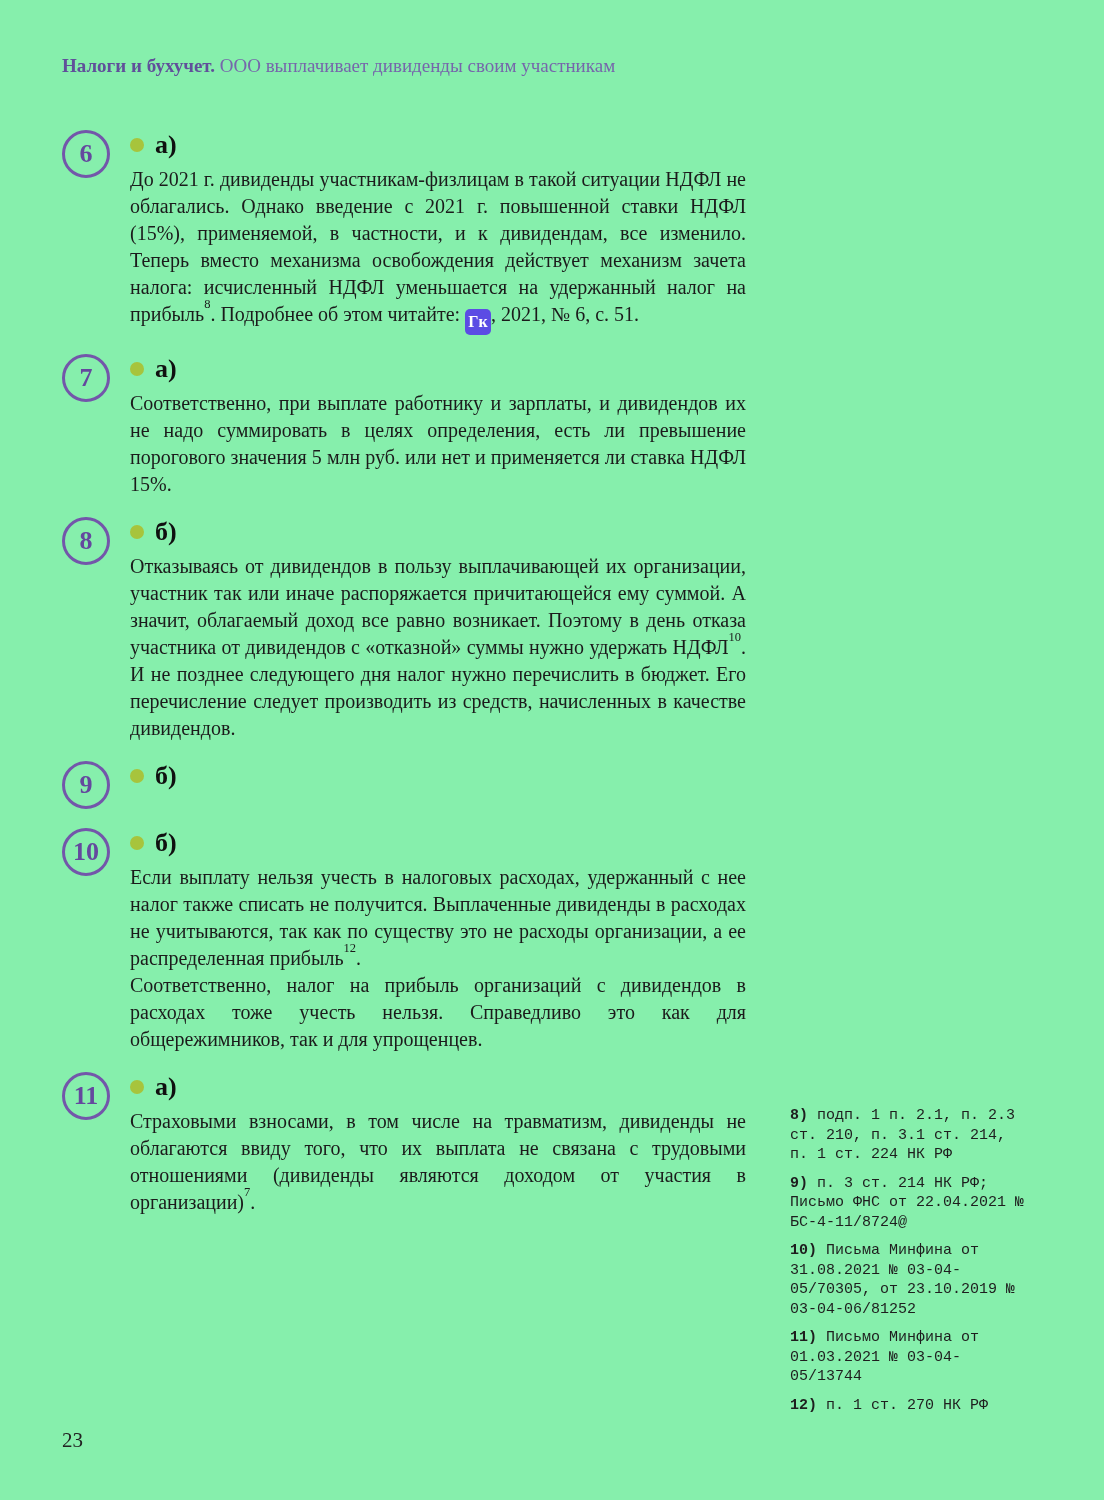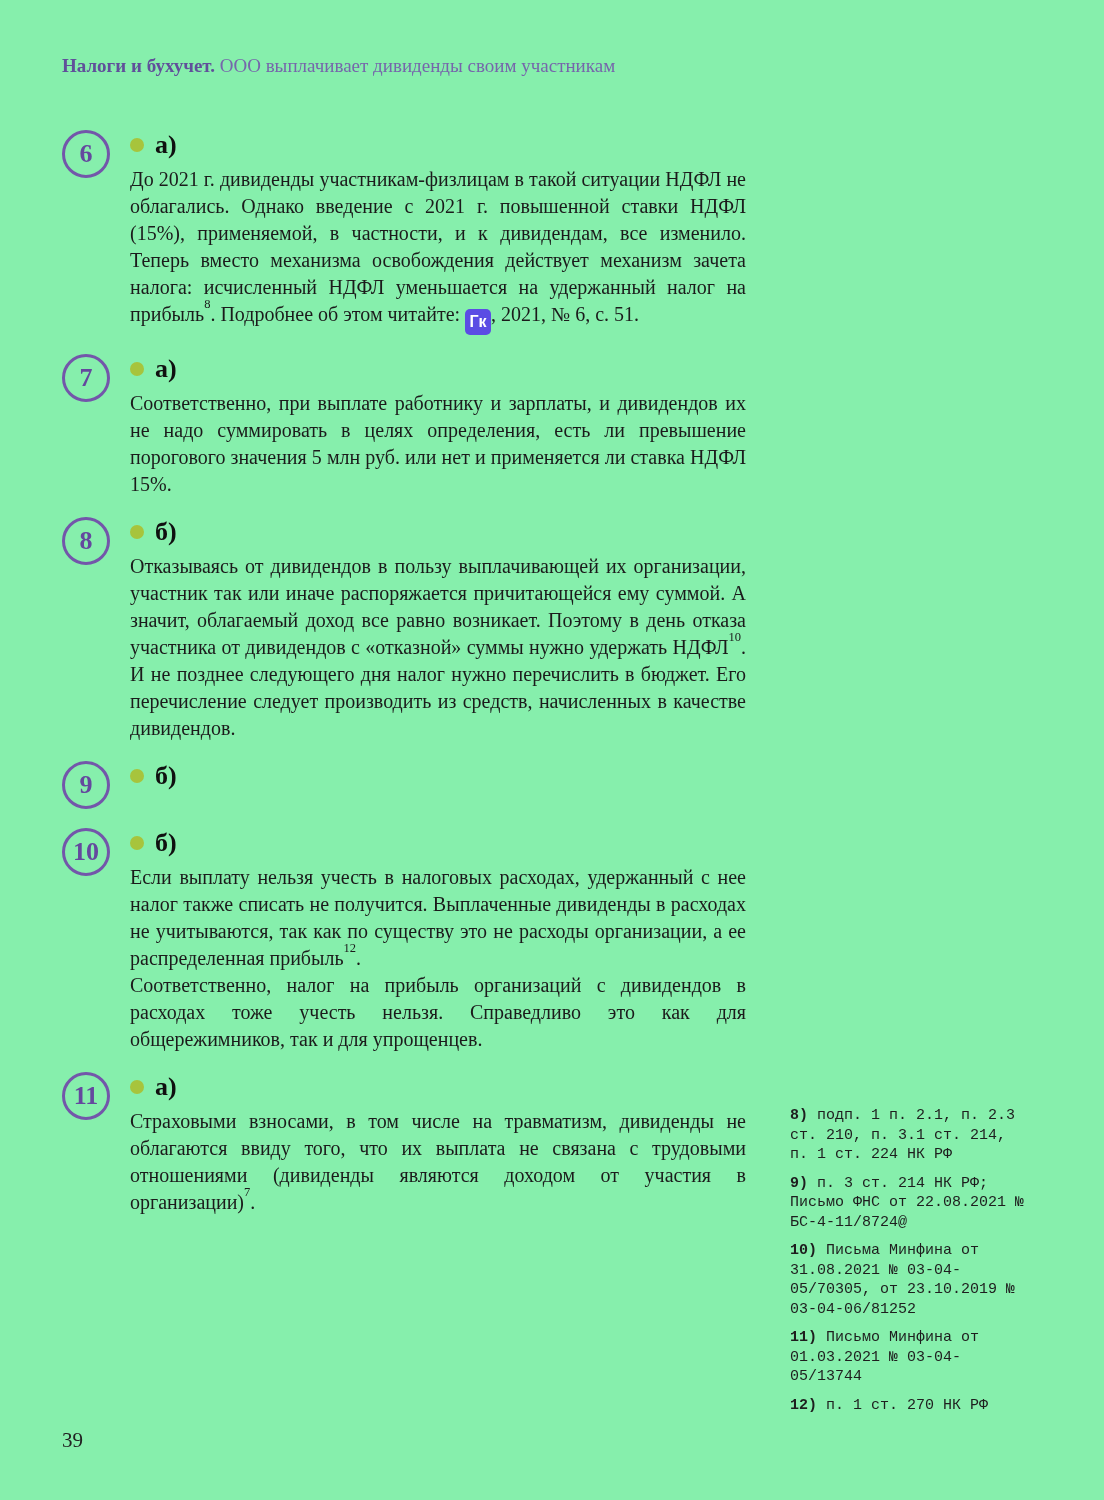--- a/index.html
+++ b/index.html
@@ -58,21 +58,21 @@
     text-align: justify;
     color: var(--c-text, #1b1b1b);
   }
   .para sup { font-size: 12.5px; line-height: 0; position: relative; top: -0.45em; }
   .gk-badge {
     display: inline-block;
     width: 26px; height: 26px;
     background: var(--c-badge, #5b4ce4);
     border-radius: 5px;
     color: #ffffff;
-    font-family: Liberation Sans, sans-serif;
+    font-family: Liberation Serif, serif;
     font-weight: bold;
     font-size: 16px;
     line-height: 26px;
     text-align: center;
     vertical-align: -6px;
   }
 
   
   .footnotes {
     position: absolute;
@@ -187,21 +187,21 @@
             <span class="bullet"></span>
             <span class="answer-label">а)</span>
           </div>
           <p class="para">Страховыми взносами, в том числе на травматизм, дивиденды не облагаются ввиду того, что их выплата не связана с трудовыми отношениями (дивиденды являются доходом от участия в организации)<sup>7</sup>.</p>
         </div>
       </section>
     </main>
 
   <aside class="footnotes" id="footnotes-root">
       <p class="fn"><b>8) </b><span>подп. 1 п. 2.1, п. 2.3 ст. 210, п. 3.1 ст. 214, п. 1 ст. 224 НК РФ</span></p>
-      <p class="fn"><b>9) </b><span>п. 3 ст. 214 НК РФ; Письмо ФНС от 22.08.2021 № БС-4-11/8724@</span></p>
+      <p class="fn"><b>9) </b><span>п. 3 ст. 214 НК РФ; Письмо ФНС от 22.04.2021 № БС-4-11/8724@</span></p>
       <p class="fn"><b>10) </b><span>Письма Минфина от 31.08.2021 № 03-04-05/70305, от 23.10.2019 № 03-04-06/81252</span></p>
       <p class="fn"><b>11) </b><span>Письмо Минфина от 01.03.2021 № 03-04-05/13744</span></p>
       <p class="fn"><b>12) </b><span>п. 1 ст. 270 НК РФ</span></p>
     </aside>
 
-  <div class="pagenum">39</div>
+  <div class="pagenum">23</div>
 
 </div>
 
 </body></html>

